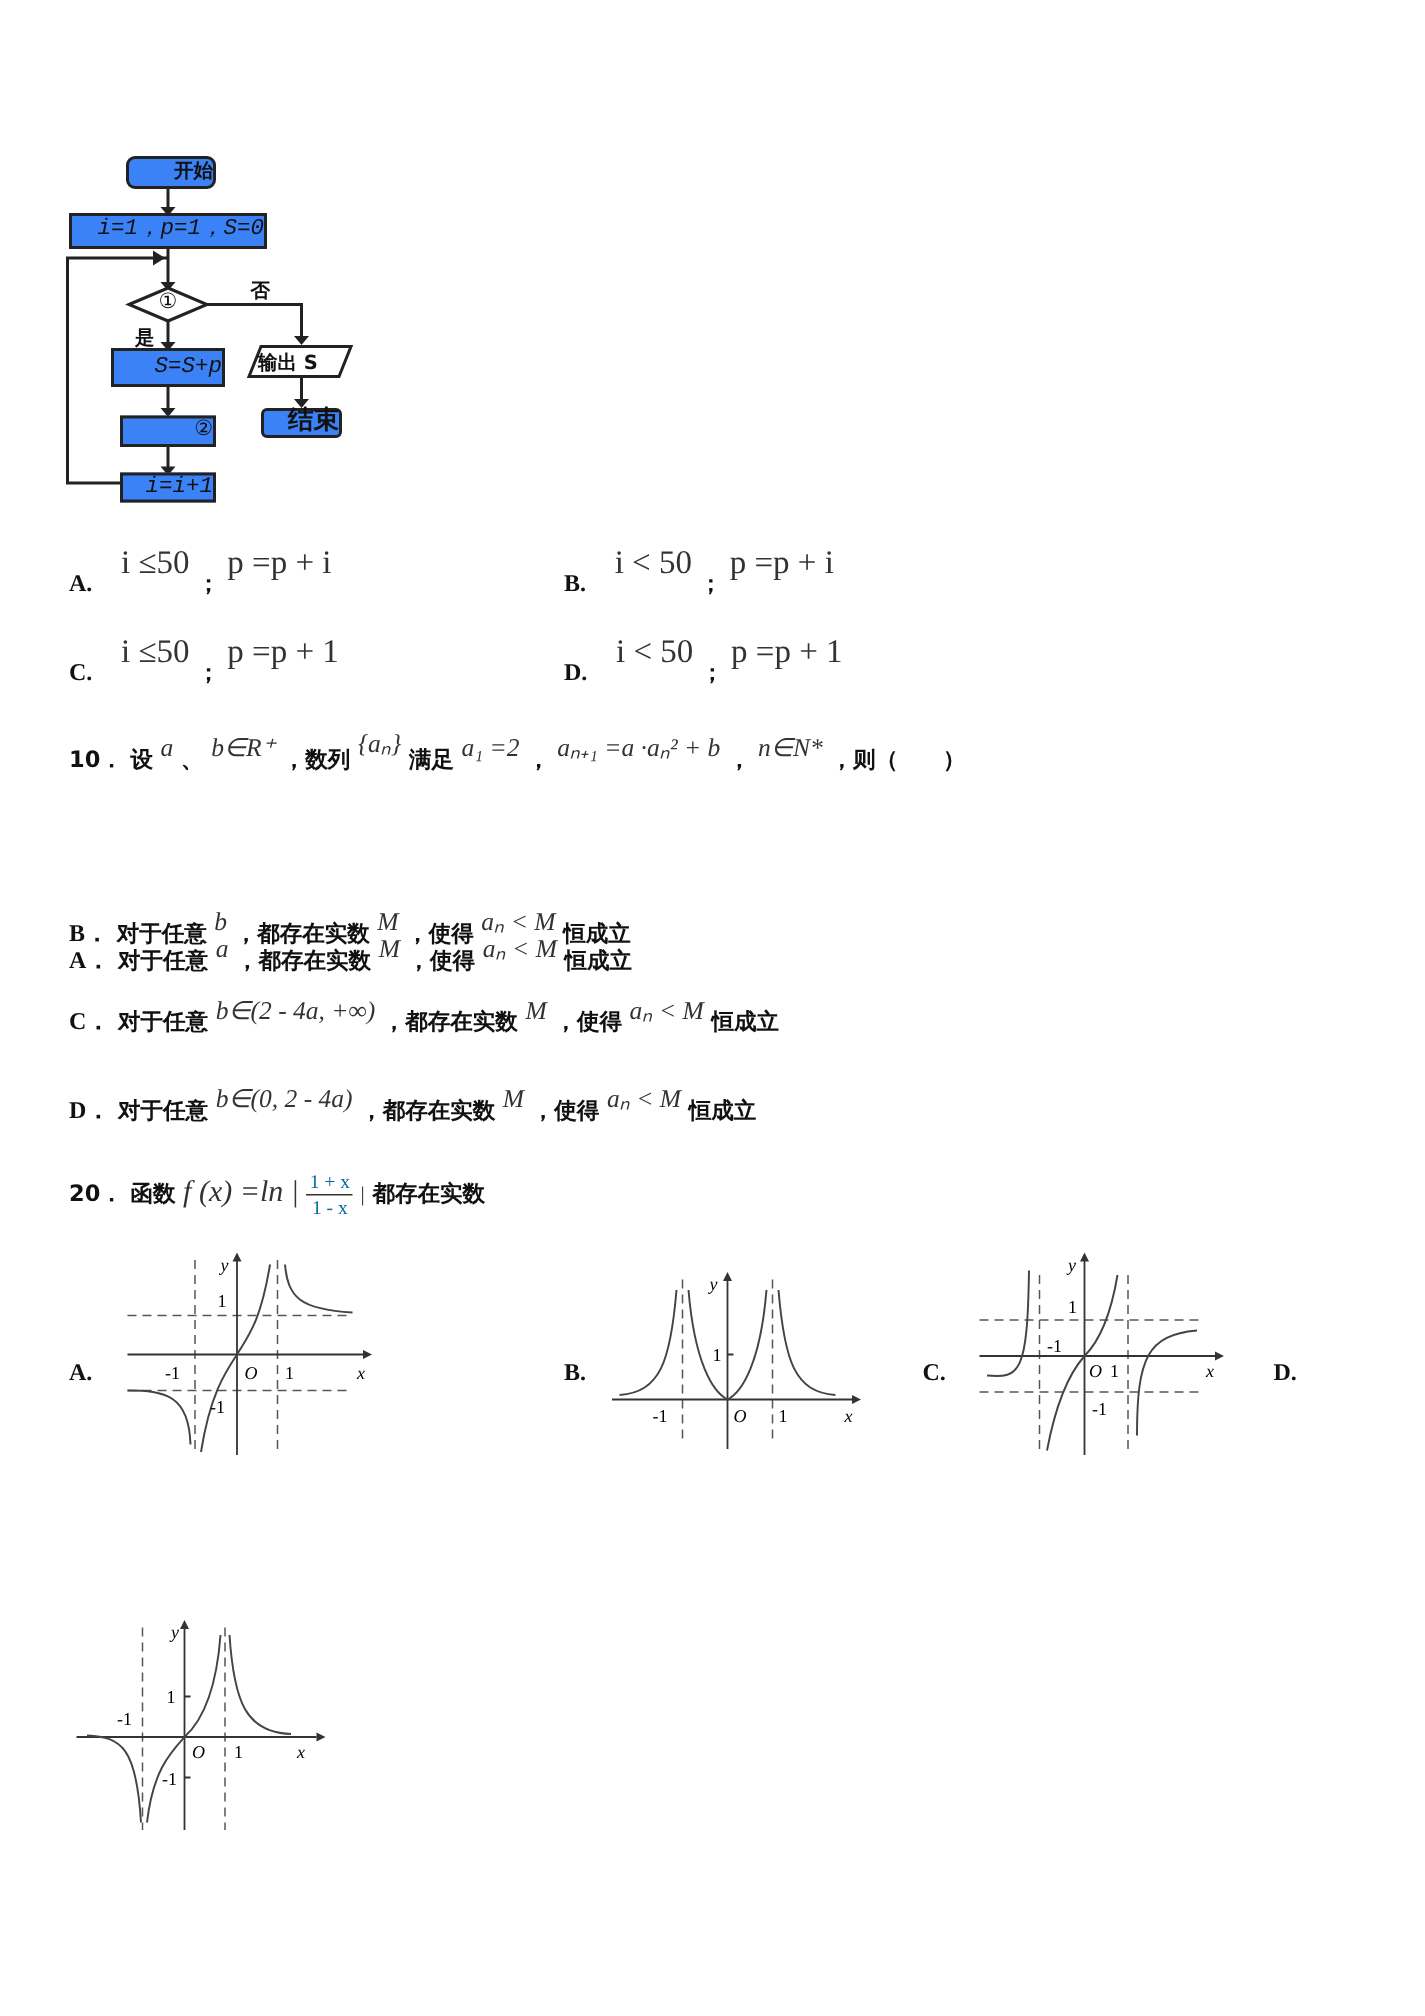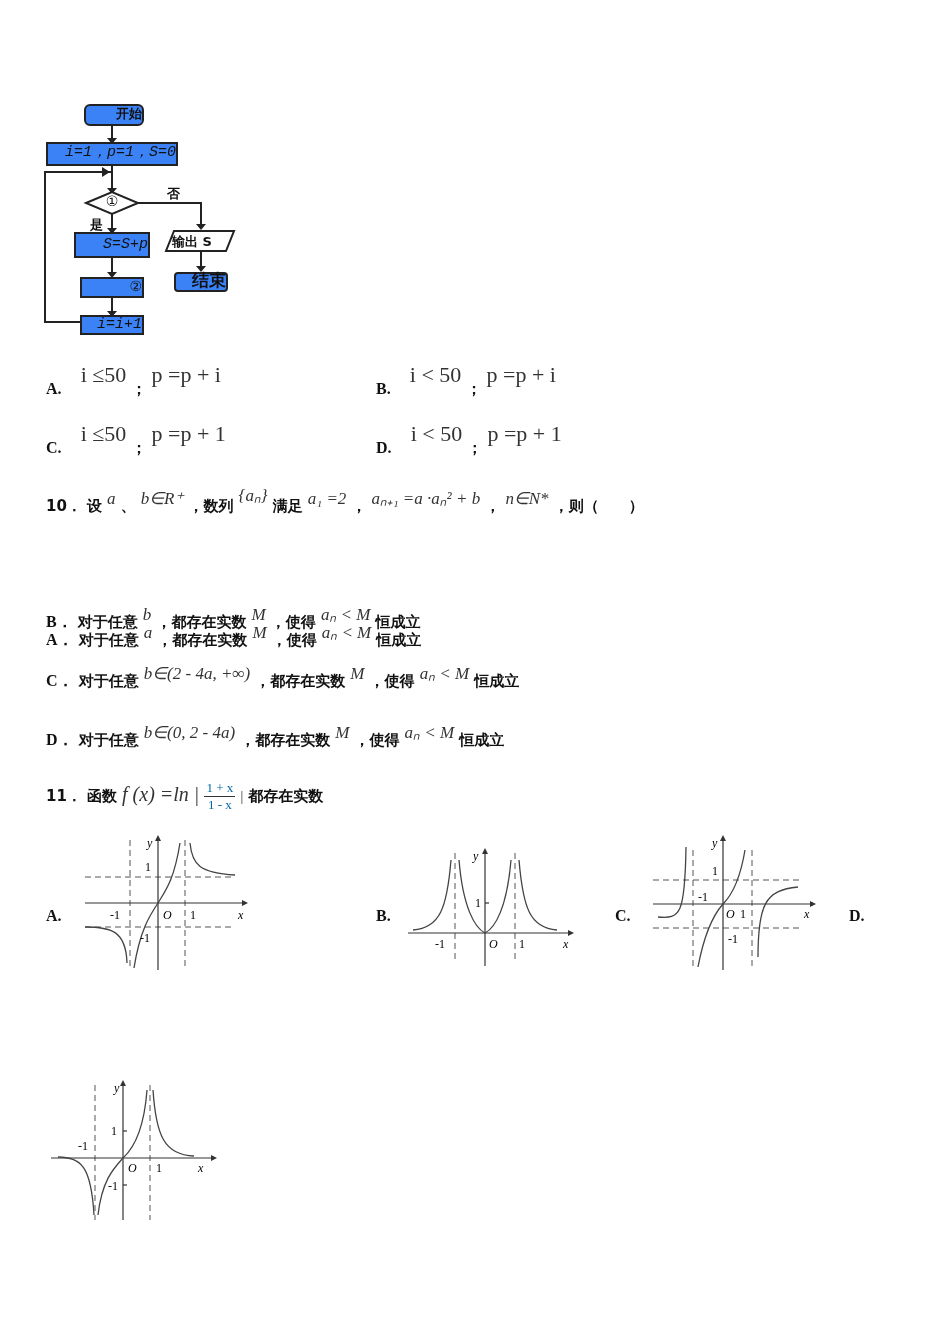--- a/index.html
+++ b/index.html
@@ -146,21 +146,21 @@
   <span class="cn">对于任意</span>
   <span class="mathi sup">b∈(0, 2 - 4a)</span>
   <span class="cn">，都存在实数</span>
   <span class="mathi sup">M</span>
   <span class="cn">，使得</span>
   <span class="mathi sup">aₙ &lt; M</span>
   <span class="cn">恒成立</span>
 </div>
 
 <div class="row" style="top:780px;">
-  <span class="cn">11．</span>
+  <span class="cn">20．</span>
   <span class="cn">函数</span>
   <span class="mathi" style="font-size:20px;">f (x) =ln |</span>
   <span style="display:inline-block;vertical-align:middle;text-align:center;font-family:'Liberation Serif',serif;font-size:13px;color:#0369a1;">
     <span style="display:block;border-bottom:1px solid #333;padding:0 2px;">1 + x</span>
     <span style="display:block;padding:0 2px;">1 - x</span>
   </span>
   <span class="math" style="font-size:14px;">|</span>
   <span class="cn">都存在实数</span>
 </div>
 

